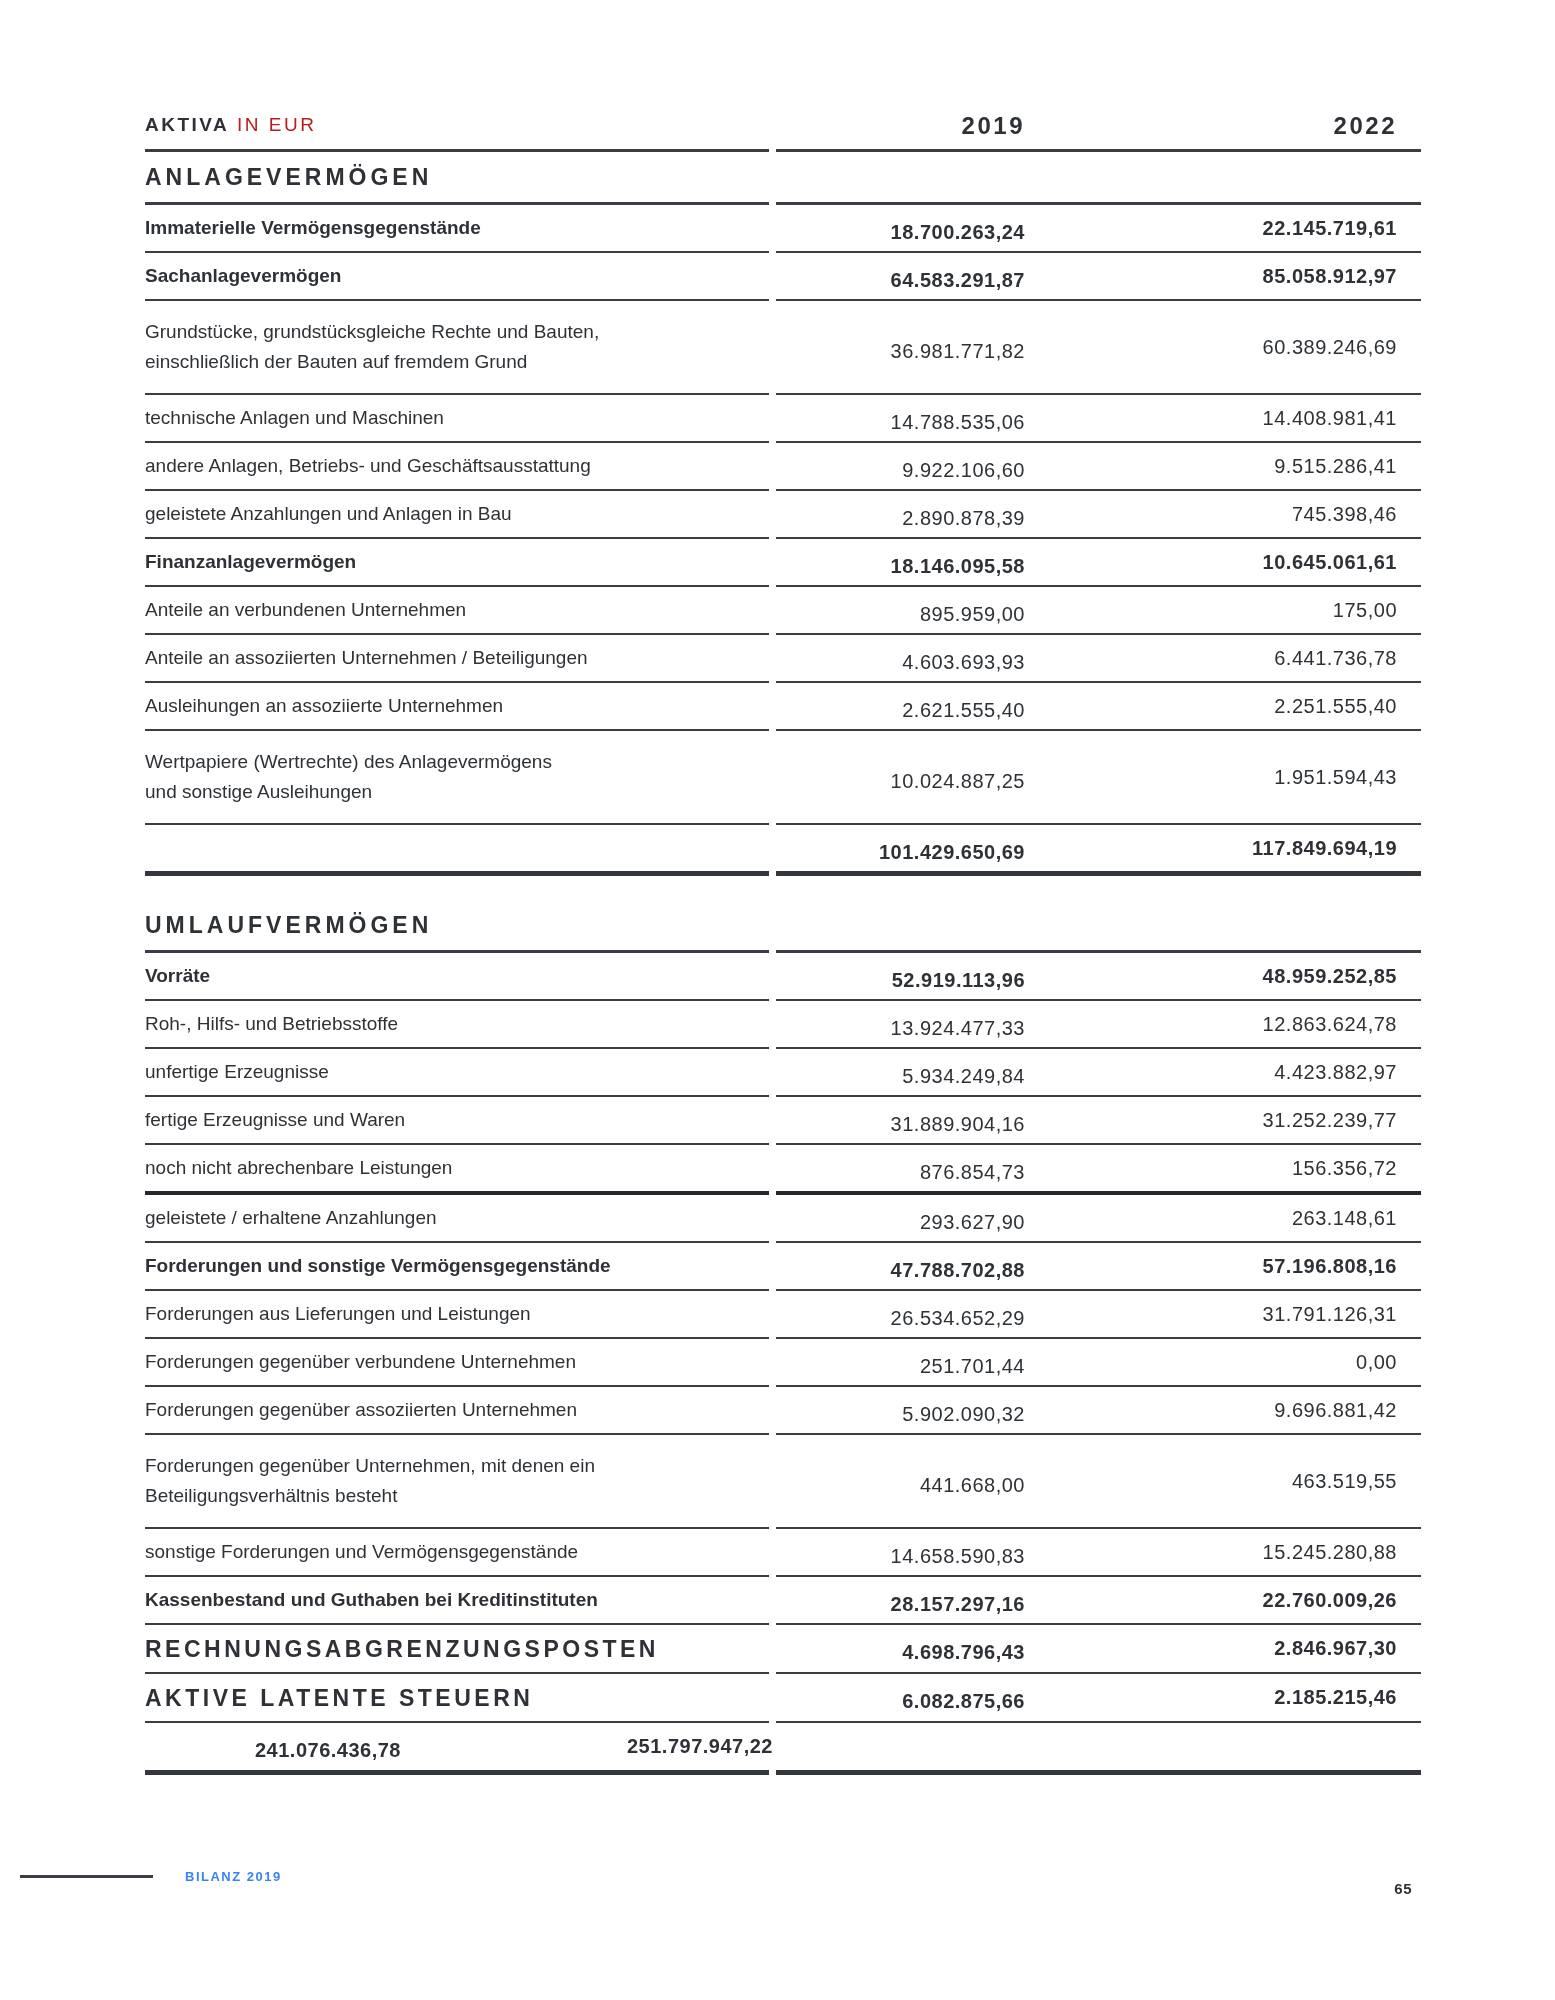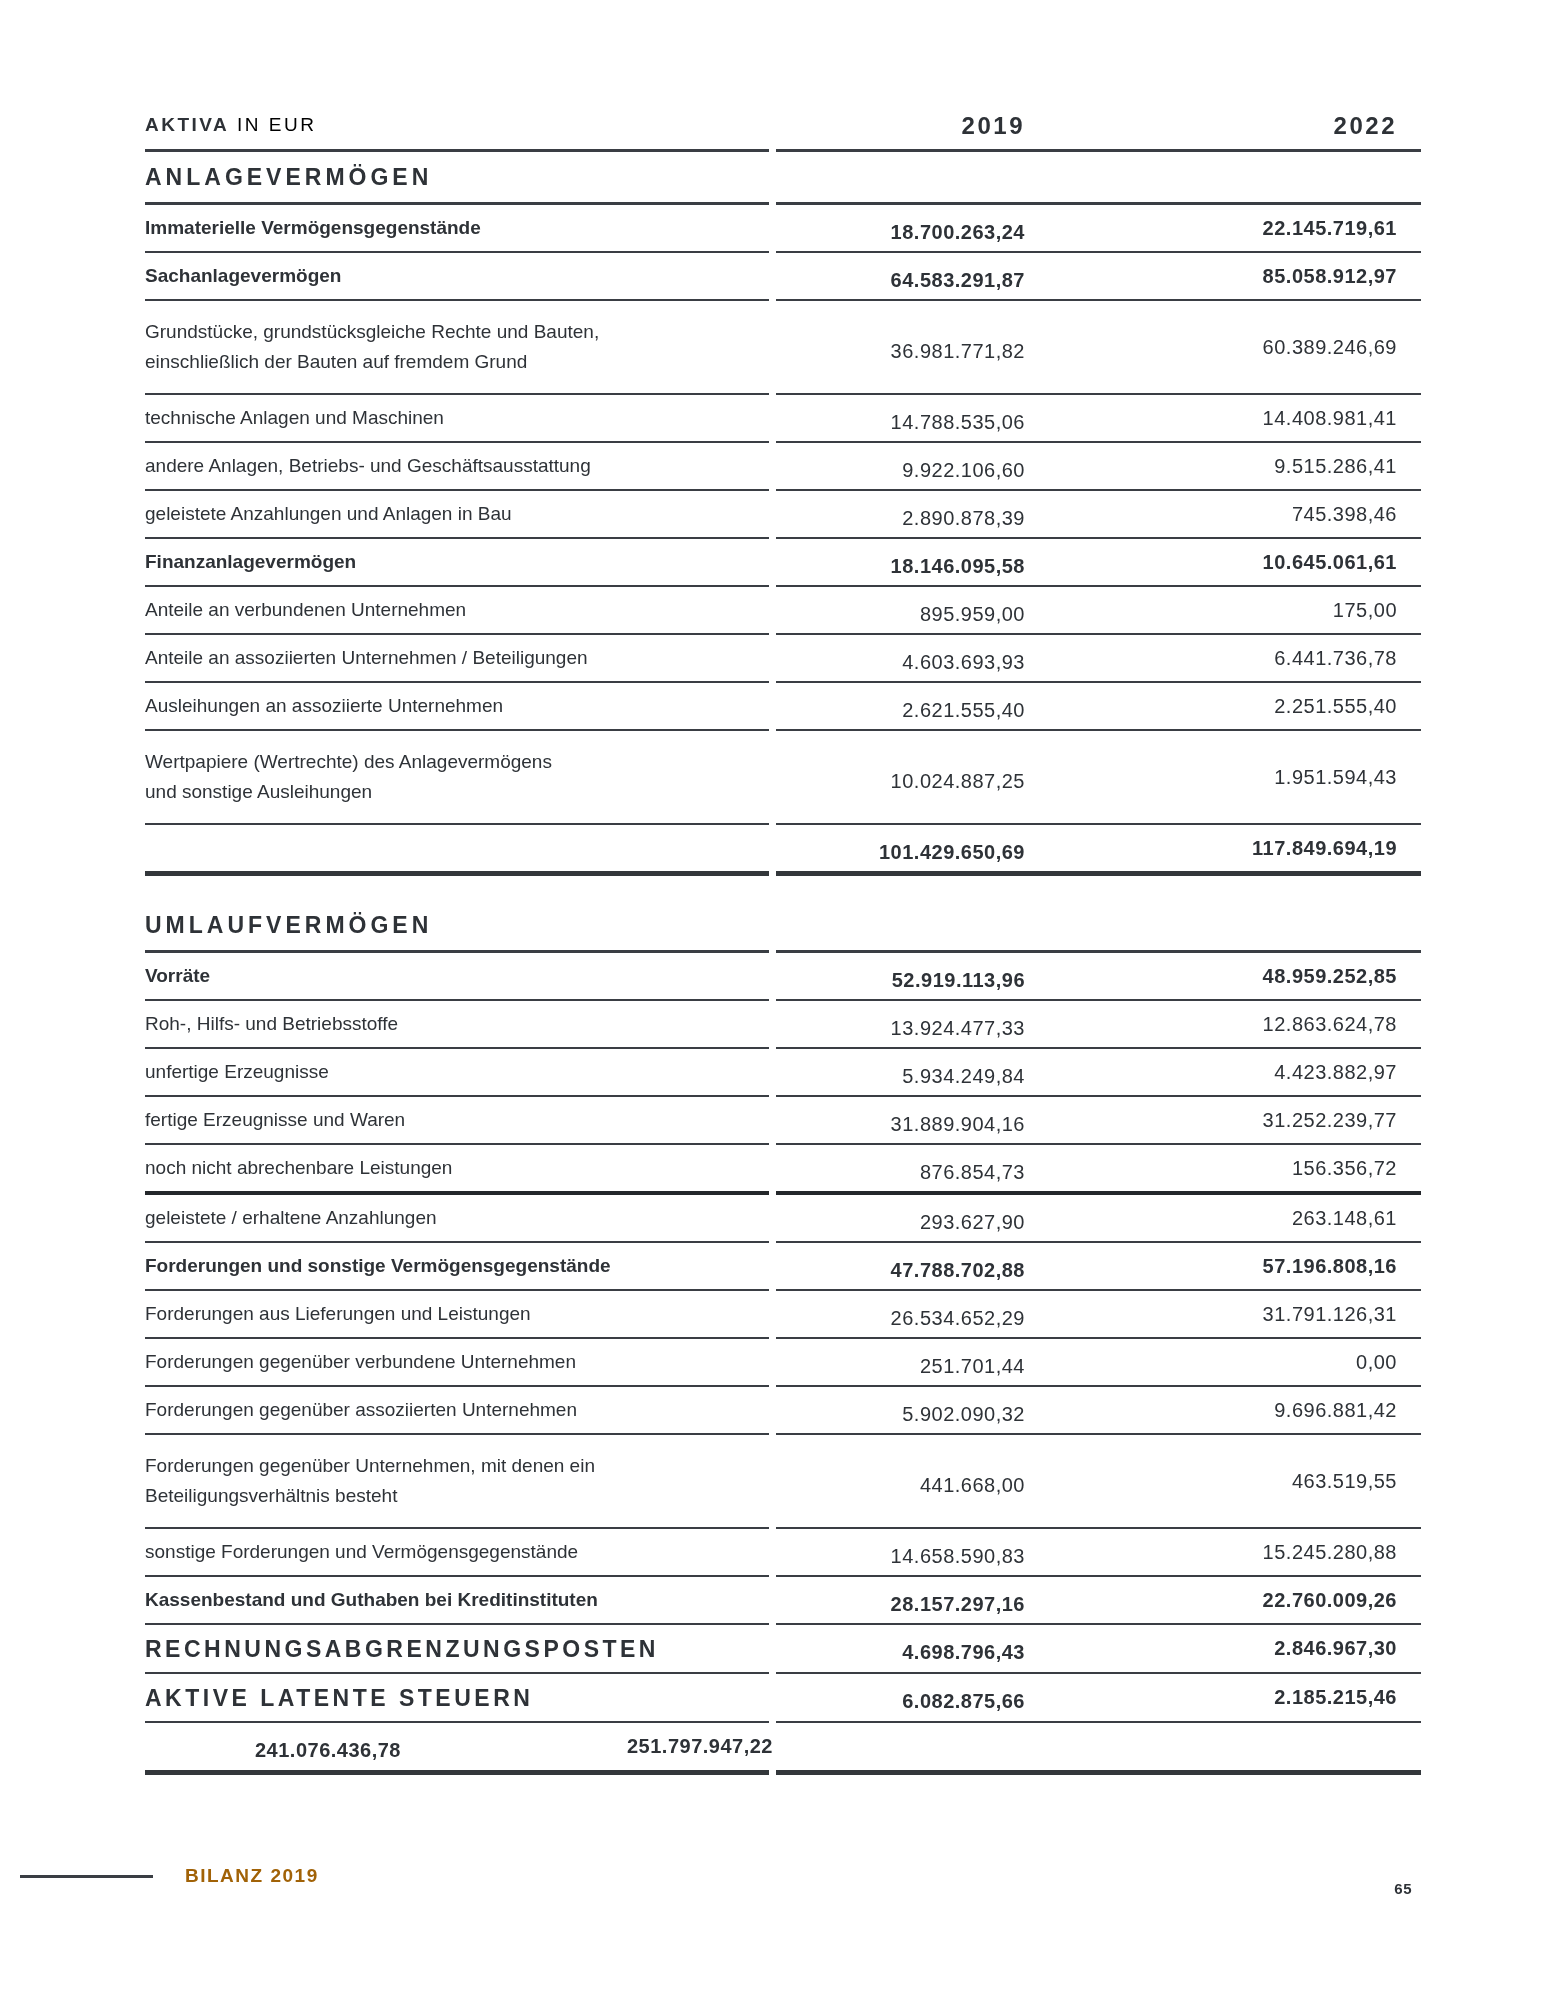--- a/index.html
+++ b/index.html
@@ -19,42 +19,42 @@
   .row.total .v1,.row.total .v2{font-weight:700;}
   .row.double{height:92px;}
   .row.summary{height:47px;}
   .row.summary .label{font-size:23px;font-weight:700;letter-spacing:3.5px;white-space:nowrap;}
   .row.summary .v1,.row.summary .v2{font-weight:700;}
 
   
   .row.hdr{align-items:flex-end;padding-bottom:9px;height:37px;}
   .doc-title{font-size:23px;letter-spacing:2.5px;}
   .doc-title .t-bold{font-weight:700;}
-  .doc-title .t-rest{font-weight:400;color:#000000;}
+  .doc-title .t-rest{font-weight:400;color:#b91c1c;}
   .row.hdr .v1,.row.hdr .v2{font-size:24px;font-weight:700;letter-spacing:2.5px;}
 
   
   .section-title{height:50px;display:flex;align-items:center;font-size:23px;font-weight:700;letter-spacing:4px;}
   .section-title.gap{margin-top:24px;}
 
   
   .rule{display:flex;height:2px;width:1276px;}
   .rule .seg1{width:624px;background:#3a3e44;height:100%;}
   .rule .gapseg{width:7px;height:100%;background:transparent;}
   .rule .seg2{flex:1;background:#3a3e44;height:100%;}
   .rule.h3{height:3px;}
   .rule.strong{height:4px;}
   .rule.strong .seg1,.rule.strong .seg2{background:#24272b;}
   .rule.thick{height:5px;}
   .rule.thick .seg1,.rule.thick .seg2{background:#33373b;}
 
   
   .footer{position:absolute;left:0;top:1862px;width:1555px;height:28px;display:flex;align-items:center;}
   .footer-rule{width:133px;height:3px;background:#3a3e44;margin-left:20px;}
-  .footer-label{margin-left:32px;font-size:19px;font-weight:700;letter-spacing:1.5px;color:#a16207;white-space:nowrap;}
+  .footer-label{margin-left:32px;font-size:13px;font-weight:700;letter-spacing:1.5px;color:#3b82f6;white-space:nowrap;}
   .footer-spacer{flex:1;}
   .page-number{margin-right:143px;font-size:15px;font-weight:700;letter-spacing:.5px;margin-top:24px;}
 </style>
 </head>
 <body>
 
 <div class="page">
 
   <div class="table">
 

